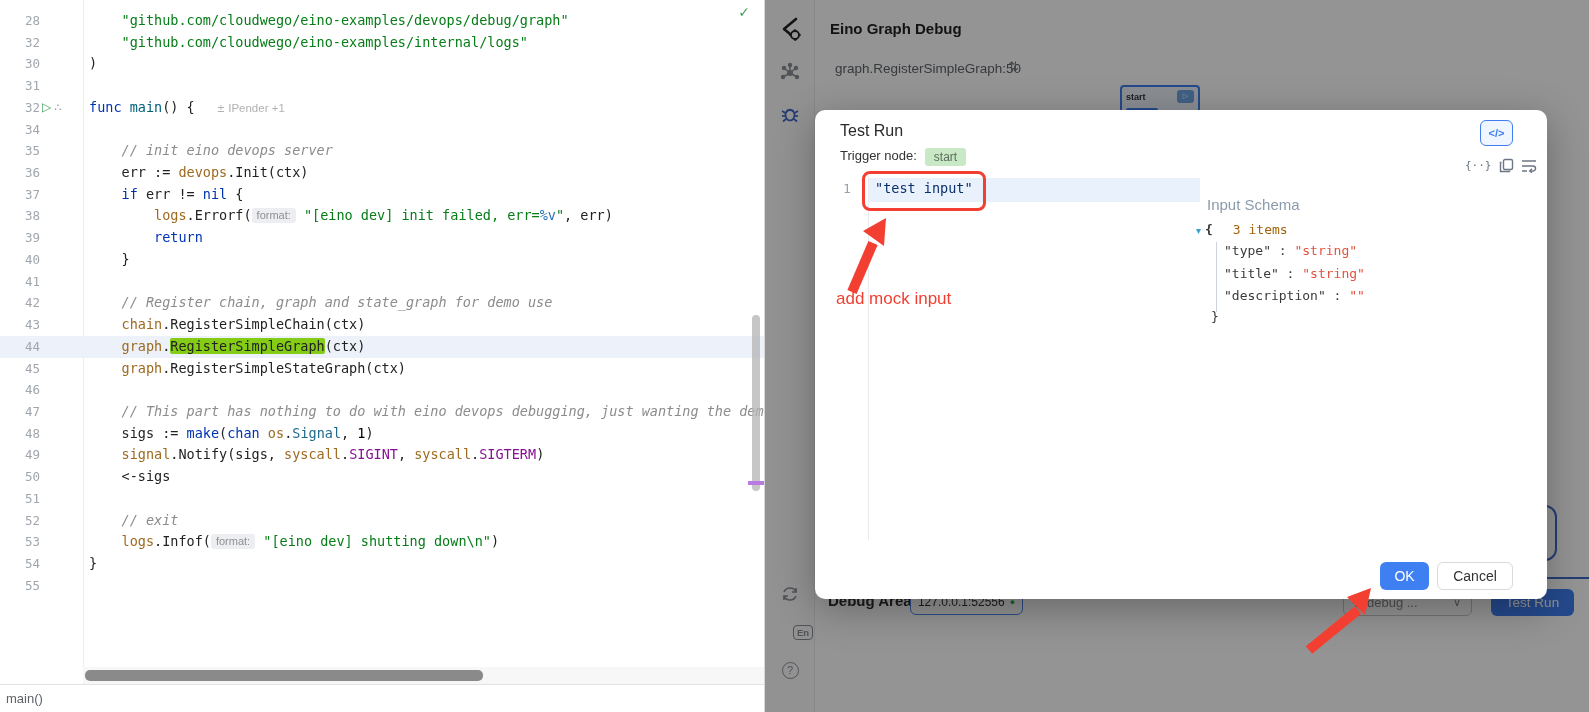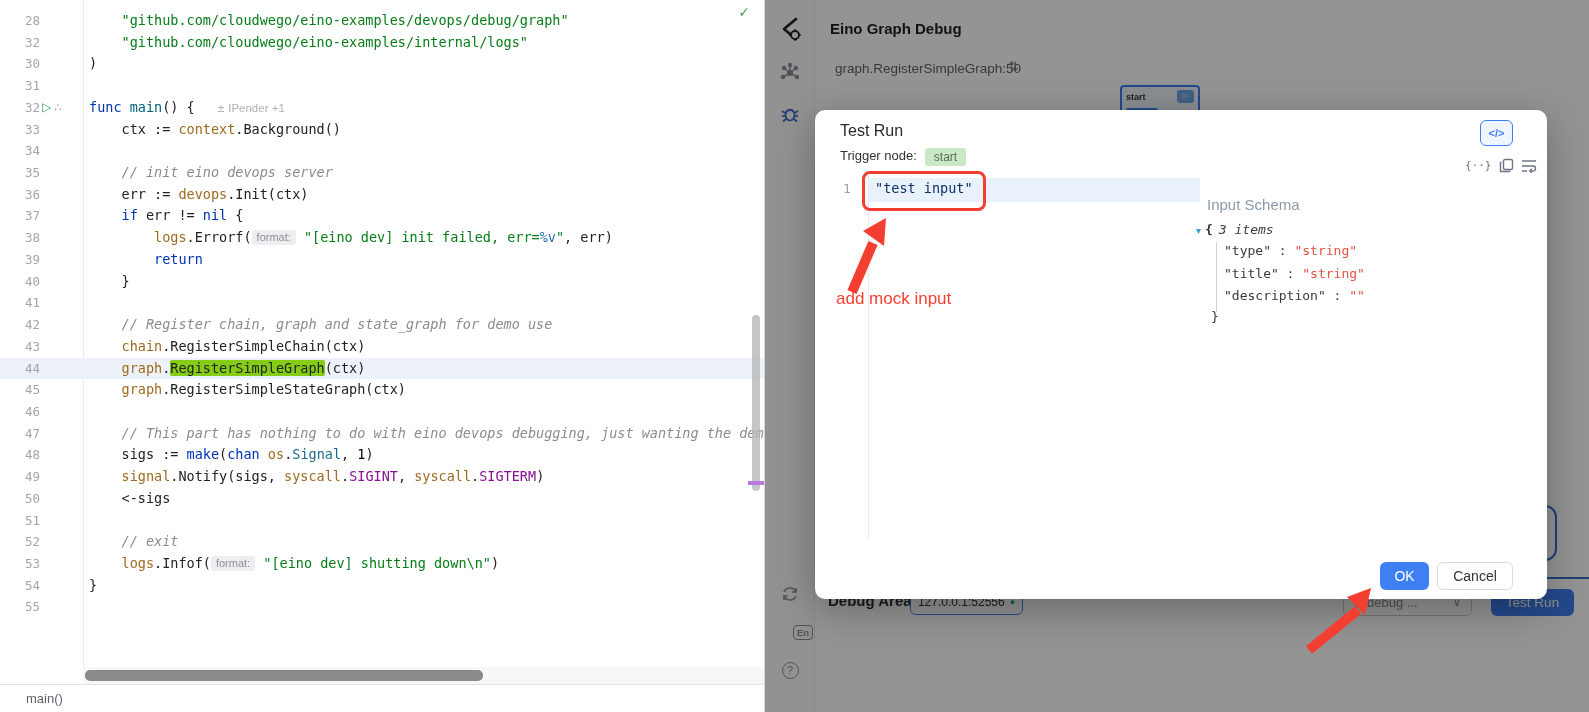--- a/index.html
+++ b/index.html
@@ -22,21 +22,21 @@
   .sg-t { color:#1d6a8e; } .sg-fn { color:#00627a; } .sg-fmt { color:#2a72b5; }
   .sg-u { color:#222; background:#84cc16; border-radius:2px; }
   .sg-h { display:inline-block; background:#edeef2; color:#909090; border-radius:3px; padding:0 5px; font:11px "Liberation Sans", sans-serif; line-height:15px; vertical-align:1px; }
   .code-hint { color:#b1b1b1; font:11.5px "Liberation Sans", sans-serif; margin-left:14px; }
   .hint-ico { color:#b1b1b1; font-family:"DejaVu Sans", sans-serif; font-size:10px; margin-right:3px; }
   .editor-check { position:absolute; right:14px; top:4px; color:#3fa45b; font-size:14px; font-weight:bold; font-family:"DejaVu Sans", sans-serif; }
   .vscroll-thumb { position:absolute; left:752px; top:315px; width:8px; height:176px; background:#b3b3b3; opacity:.75; border-radius:4px; }
   .caret-mark { position:absolute; left:748px; top:481px; width:16px; height:4px; background:#b87ae0; }
   .hscroll-track { position:absolute; left:83px; top:667px; width:682px; height:17px; background:#f7f7f7; }
   .hscroll-thumb { position:absolute; left:85px; top:670px; width:398px; height:11px; background:#8a8a8a; border-radius:5px; }
-  .breadcrumb-bar { position:absolute; left:0; top:684px; width:765px; height:28px; background:#fff; border-top:1px solid #e3e3e3; display:flex; align-items:center; padding-left:26px; color:#5f6368; font-size:13px; }
+  .breadcrumb-bar { position:absolute; left:0; top:684px; width:765px; height:28px; background:#fff; border-top:1px solid #e3e3e3; display:flex; align-items:center; padding-left:6px; color:#5f6368; font-size:13px; }
 
   
   .panel { position:absolute; left:765px; top:0; width:824px; height:712px; background:#fff; }
   .strip { position:absolute; left:0; top:0; width:50px; height:712px; background:#fbfbfc; border-right:1px solid #ececec; }
   .strip-ico { position:absolute; left:0; width:50px; text-align:center; cursor:pointer; }
   .logo-wrap { top:14px; height:30px; }
   .net-ico-wrap { top:62px; } .bug-ico-wrap { top:102px; }
   .refresh-wrap { top:584px; } .en-wrap { top:622px;margin-left:13px; } .help-wrap { top:660px; }
   .en-badge { display:inline-block; border:1.5px solid #8a8f96; color:#8a8f96; border-radius:4px; font-size:9.5px; font-weight:bold; padding:1px 3px; }
   .help-badge { display:inline-block; width:17px; height:17px; border:1.5px solid #8a8f96; color:#8a8f96; border-radius:50%; font-size:11px; line-height:14px; }
@@ -67,21 +67,21 @@
   .modal-tools { position:absolute; left:650px; top:48px; display:flex; align-items:center; gap:7px; color:#6d7683; }
   .brace-ico { font-family:"DejaVu Sans Mono", monospace; font-size:11px; color:#6d7683; cursor:pointer; }
   .tool-svg { cursor:pointer; }
   .m-lineno { position:absolute; left:28px; top:71px; font-family:"DejaVu Sans Mono", monospace; font-size:13px; color:#9aa1aa; }
   .m-gutterline { position:absolute; left:53px; top:66px; width:1px; height:364px; background:#e7eaee; }
   .m-highlight { position:absolute; left:54px; top:68px; width:331px; height:24px; background:#e9f2fc; }
   .m-code { position:absolute; left:60px; top:70px; font-family:"DejaVu Sans Mono", monospace; font-size:13.5px; color:#0a3069; cursor:text; }
   .schema-title { position:absolute; left:392px; top:86px; font-size:15px; color:#8b9aab; }
   .schema-root { position:absolute; left:381px; top:112px; font-family:"DejaVu Sans Mono", monospace; font-size:13px; color:#333; }
   .schema-tri { color:#35a3cc; font-size:10px; font-family:"DejaVu Sans", sans-serif; cursor:pointer; margin-right:4px; }
-  .schema-count { font-style:italic; color:#404040; margin-left:6px; }
+  .schema-count { color:#a16207; margin-left:20px; }
   .schema-guide { position:absolute; left:401px; top:132px; width:1px; height:70px; background:#ccd3dc; }
   .schema-rows { position:absolute; left:409px; top:130px; font-family:"DejaVu Sans Mono", monospace; font-size:13px; line-height:22.5px; color:#3a3a3a; }
   .schema-val { color:#e2533f; }
   .schema-close { position:absolute; left:396px; top:199px; font-family:"DejaVu Sans Mono", monospace; font-size:13px; color:#333; }
   .ok-btn { position:absolute; left:565px; top:452px; width:49px; height:28px; background:#3e7ff2; color:#fff; border:none; border-radius:6px; font-size:14px; cursor:pointer; }
   .cancel-btn { position:absolute; left:622px; top:452px; width:76px; height:28px; background:#fff; color:#333; border:1px solid #d9d9d9; border-radius:6px; font-size:14px; cursor:pointer; }
 
   
   .anno-rect { position:absolute; left:862px; top:171px; width:124px; height:40px; border:3.5px solid #f23f31; border-radius:8px; z-index:35; }
   .anno-note { position:absolute; left:836px; top:289px; color:#f23f31; font-size:17px; font-weight:500; z-index:35; }
@@ -93,21 +93,20 @@
 <div class="screen">
 
   <div class="editor">
     <div class="gutter-border"></div>
     <div class="code-lines">
         <div class="code-row"><div class="gutter-cell">28</div><div class="code-cell"><span class="sg-s">    "github.com/cloudwego/eino-examples/devops/debug/graph"</span></div></div>
         <div class="code-row"><div class="gutter-cell">32</div><div class="code-cell"><span class="sg-s">    "github.com/cloudwego/eino-examples/internal/logs"</span></div></div>
         <div class="code-row"><div class="gutter-cell">30</div><div class="code-cell"><span class="sg-d">)</span></div></div>
         <div class="code-row"><div class="gutter-cell">31</div><div class="code-cell"></div></div>
         <div class="code-row"><div class="gutter-cell">32<span class="run-icons"><span class="run-play">▷</span><span class="run-extra">∴</span></span></div><div class="code-cell"><span class="sg-k">func</span><span class="sg-d"> </span><span class="sg-fn">main</span><span class="sg-d">() { </span><span class="code-hint"><span class="hint-ico">±</span><span>IPender +1</span></span></div></div>
-        <div class="code-row"><div class="gutter-cell">33</div><div class="code-cell"><span class="sg-d">    ctx := </span><span class="sg-p">context</span><span class="sg-d">.Background()</span></div></div>
         <div class="code-row"><div class="gutter-cell">34</div><div class="code-cell"></div></div>
         <div class="code-row"><div class="gutter-cell">35</div><div class="code-cell"><span class="sg-c">    // init eino devops server</span></div></div>
         <div class="code-row"><div class="gutter-cell">36</div><div class="code-cell"><span class="sg-d">    err := </span><span class="sg-p">devops</span><span class="sg-d">.Init(ctx)</span></div></div>
         <div class="code-row"><div class="gutter-cell">37</div><div class="code-cell"><span class="sg-d">    </span><span class="sg-k">if</span><span class="sg-d"> err != </span><span class="sg-k">nil</span><span class="sg-d"> {</span></div></div>
         <div class="code-row"><div class="gutter-cell">38</div><div class="code-cell"><span class="sg-d">        </span><span class="sg-p">logs</span><span class="sg-d">.Errorf(</span><span class="sg-h">format:</span><span class="sg-d"> </span><span class="sg-s">"[eino dev] init failed, err=</span><span class="sg-fmt">%v</span><span class="sg-s">"</span><span class="sg-d">, err)</span></div></div>
         <div class="code-row"><div class="gutter-cell">39</div><div class="code-cell"><span class="sg-d">        </span><span class="sg-k">return</span></div></div>
         <div class="code-row"><div class="gutter-cell">40</div><div class="code-cell"><span class="sg-d">    }</span></div></div>
         <div class="code-row"><div class="gutter-cell">41</div><div class="code-cell"></div></div>
         <div class="code-row"><div class="gutter-cell">42</div><div class="code-cell"><span class="sg-c">    // Register chain, graph and state_graph for demo use</span></div></div>
         <div class="code-row"><div class="gutter-cell">43</div><div class="code-cell"><span class="sg-d">    </span><span class="sg-p">chain</span><span class="sg-d">.RegisterSimpleChain(ctx)</span></div></div>

